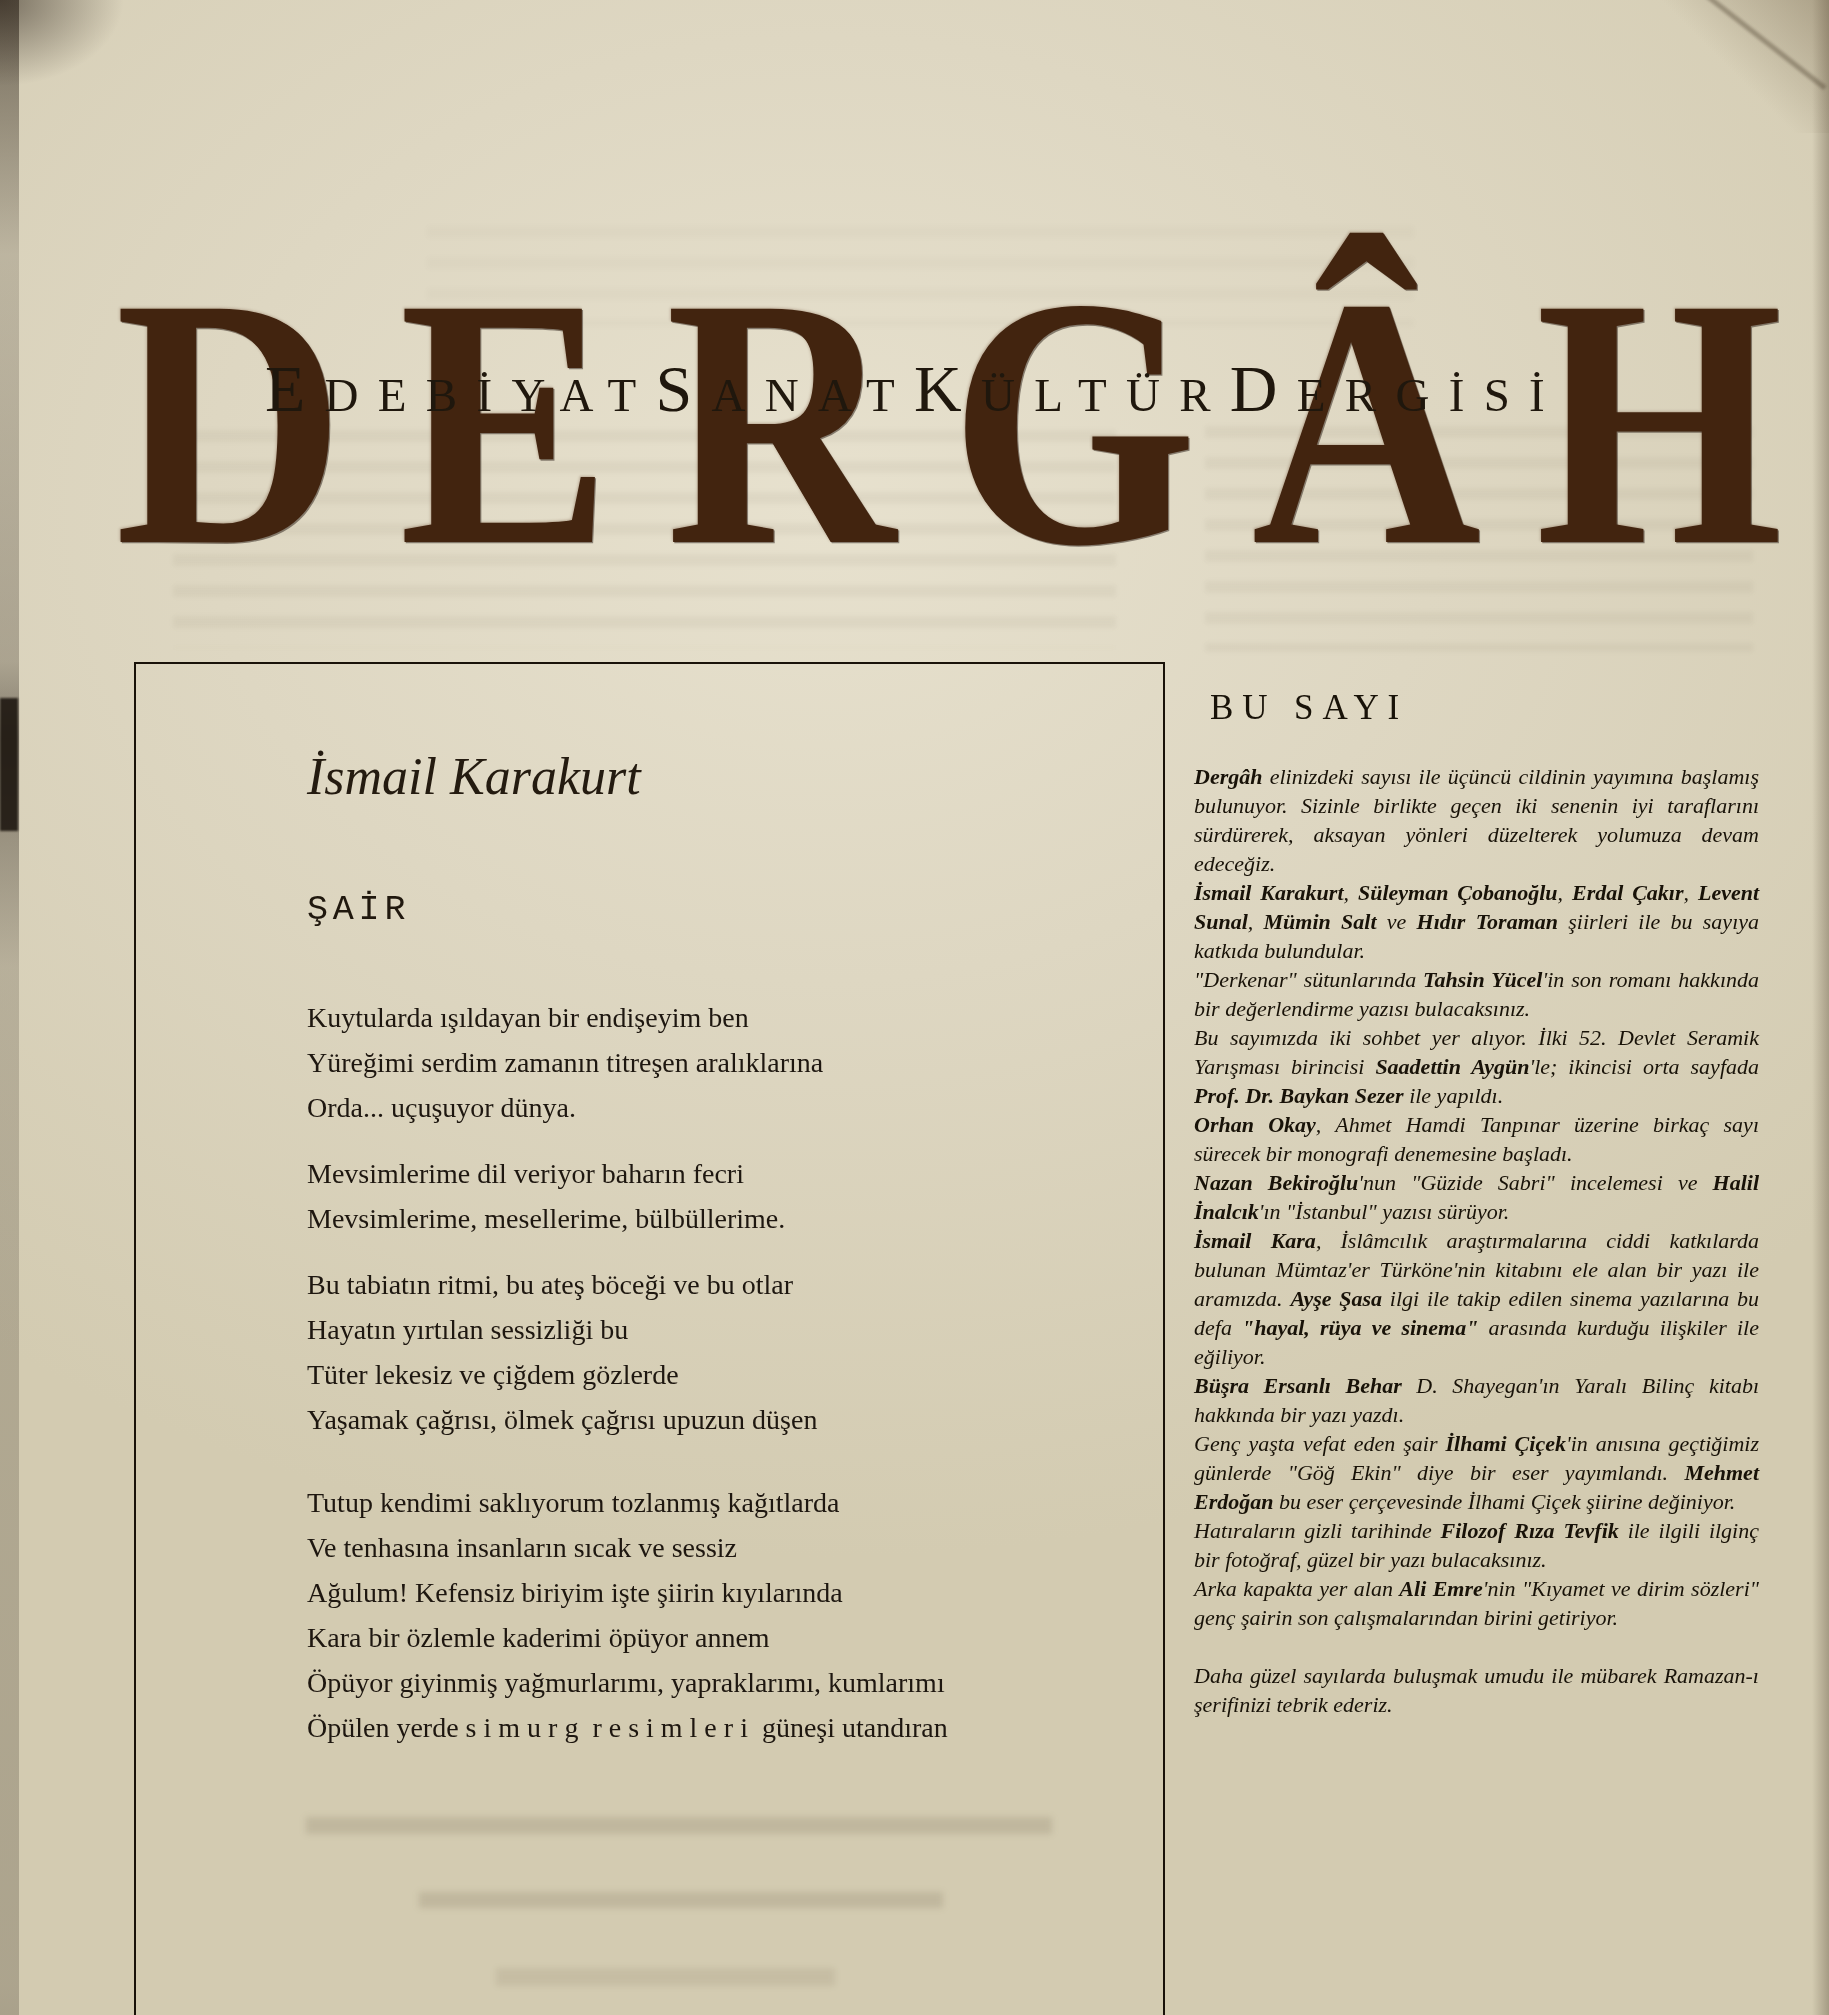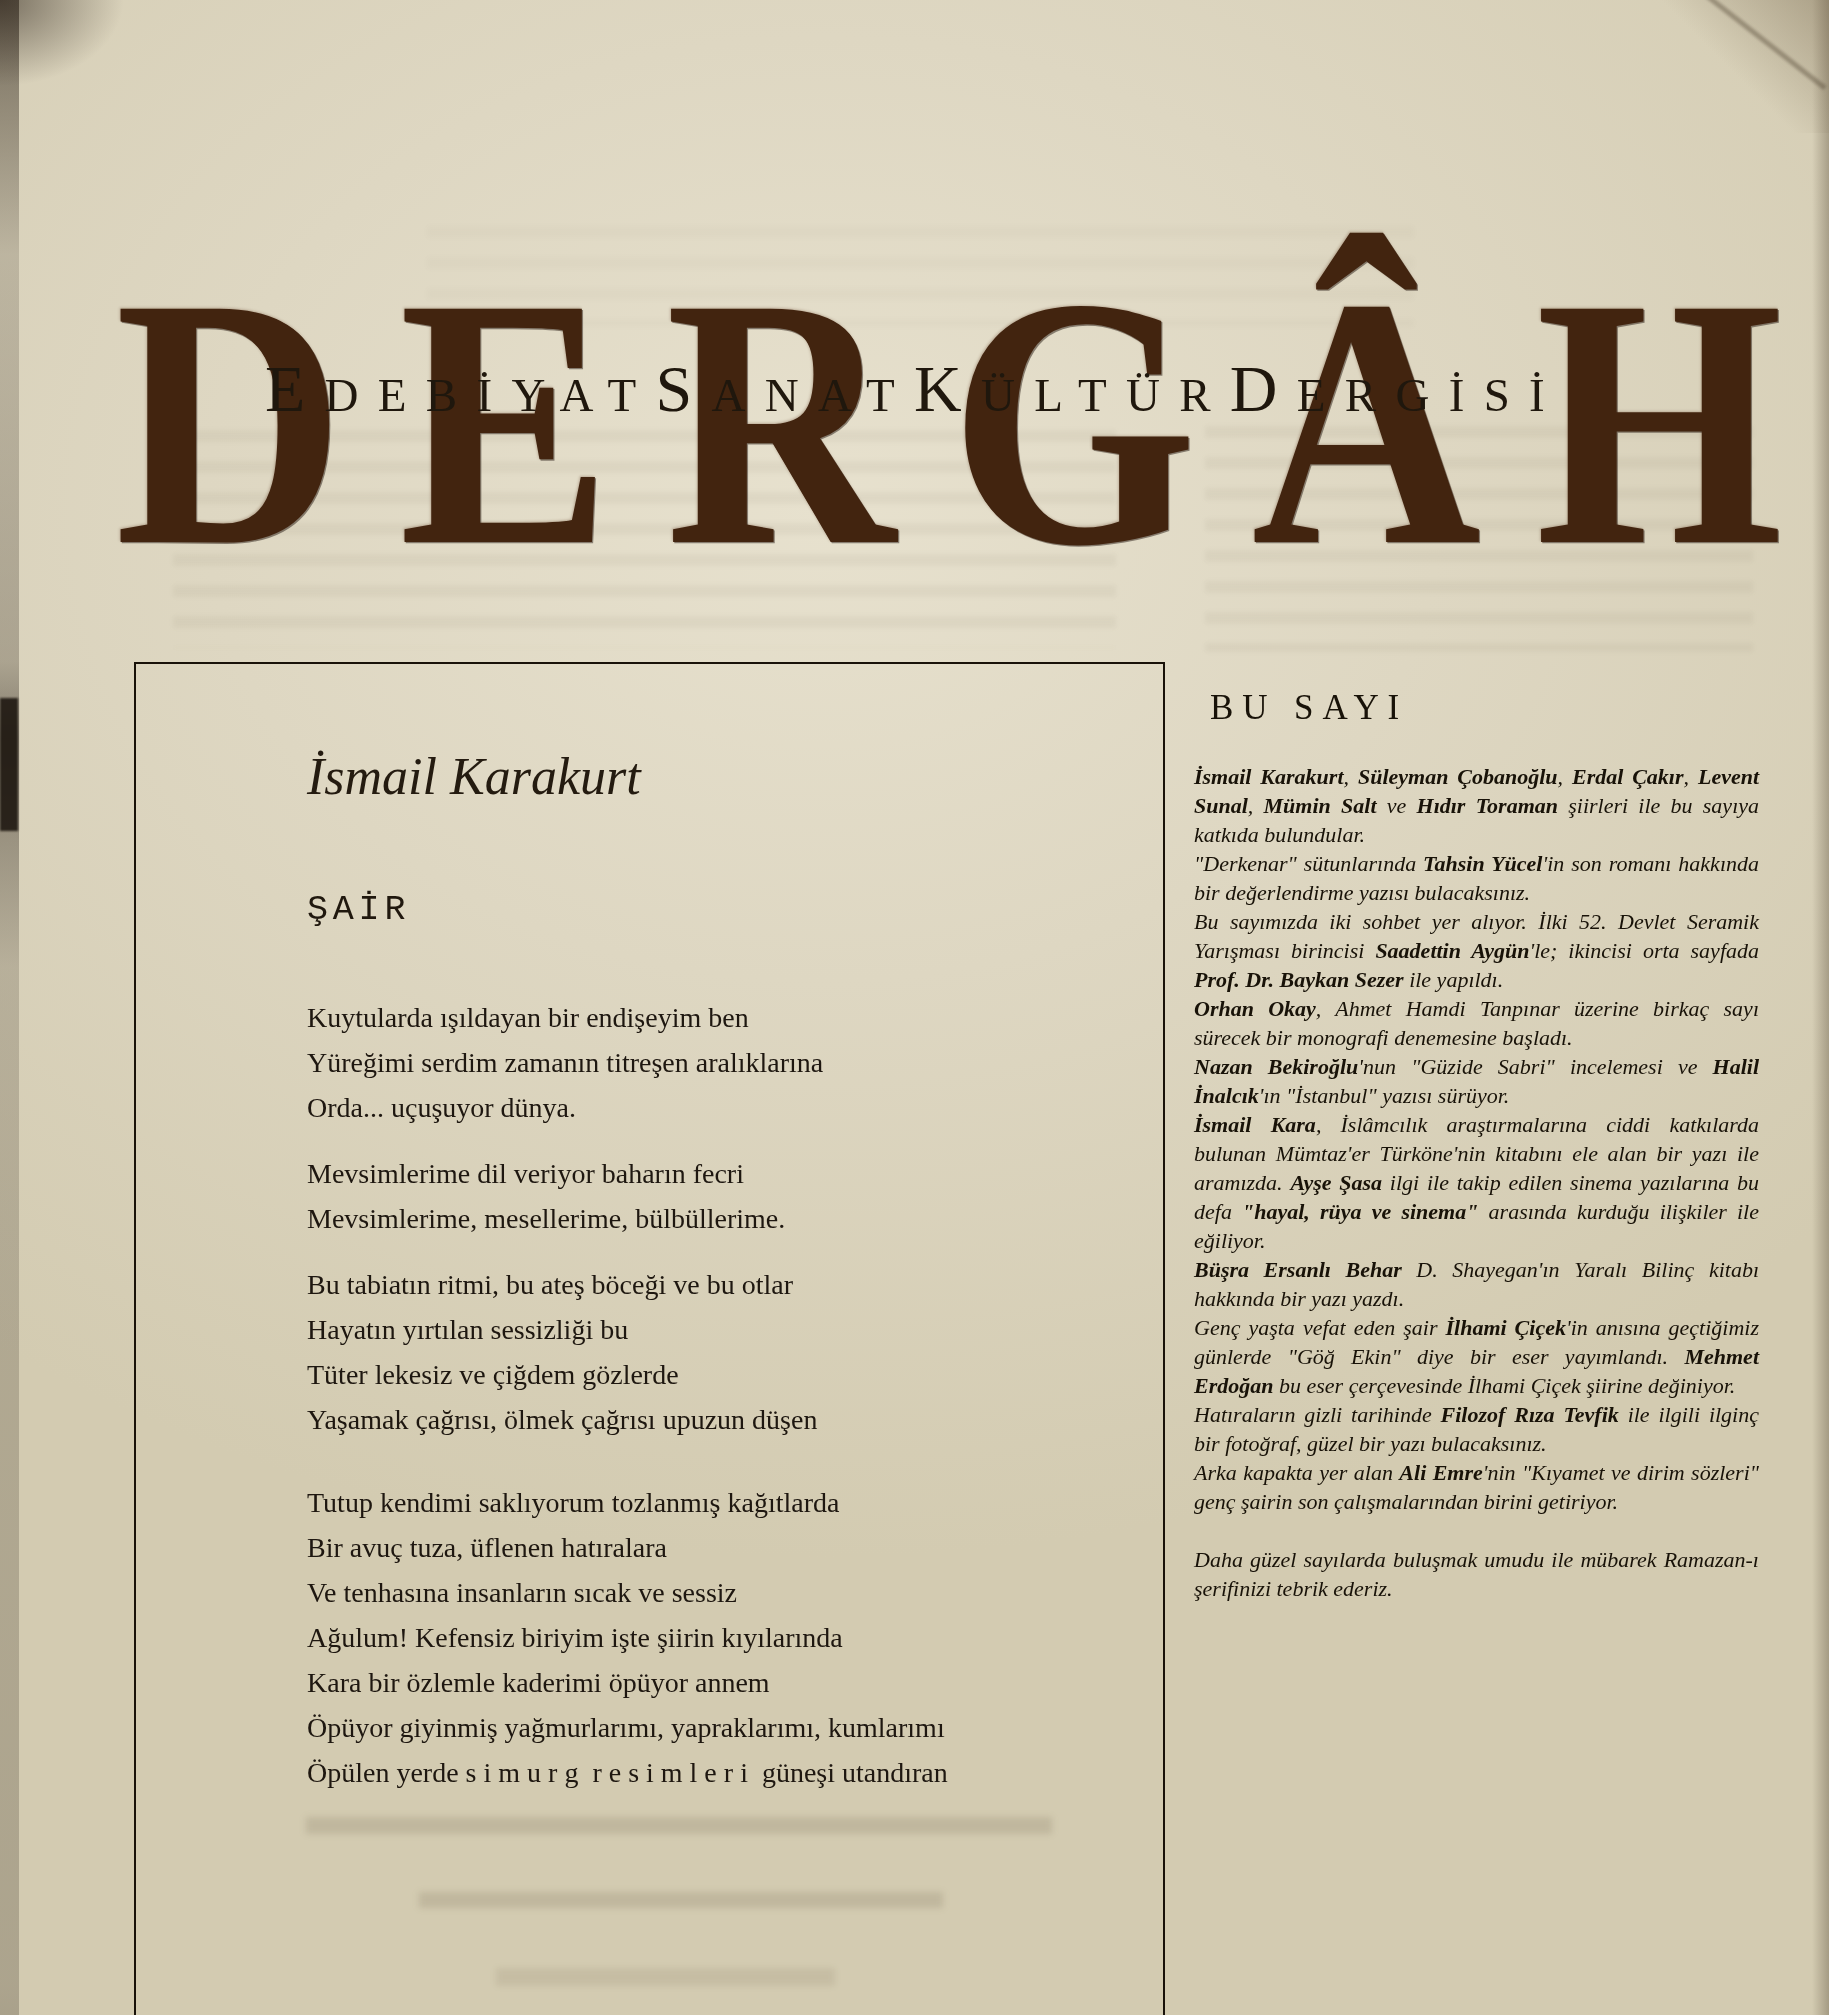--- a/index.html
+++ b/index.html
@@ -99,33 +99,33 @@
           <div class="poem-line">Mevsimlerime, mesellerime, bülbüllerime.</div>
         </div>
         <div class="stanza">
           <div class="poem-line">Bu tabiatın ritmi, bu ateş böceği ve bu otlar</div>
           <div class="poem-line">Hayatın yırtılan sessizliği bu</div>
           <div class="poem-line">Tüter lekesiz ve çiğdem gözlerde</div>
           <div class="poem-line">Yaşamak çağrısı, ölmek çağrısı upuzun düşen</div>
         </div>
         <div class="stanza">
           <div class="poem-line">Tutup kendimi saklıyorum tozlanmış kağıtlarda</div>
-          <div class="poem-line">Bir avuç tuza, üflenen hatıralara</div>
           <div class="poem-line">Ve tenhasına insanların sıcak ve sessiz</div>
           <div class="poem-line">Ağulum! Kefensiz biriyim işte şiirin kıyılarında</div>
           <div class="poem-line">Kara bir özlemle kaderimi öpüyor annem</div>
           <div class="poem-line">Öpüyor giyinmiş yağmurlarımı, yapraklarımı, kumlarımı</div>
           <div class="poem-line">Öpülen yerde s i m u r g  r e s i m l e r i  güneşi utandıran</div>
         </div>
       </div>
   </section>
 
   <aside class="toc">
     <h2 class="toc-header">BU SAYI</h2>
     <div class="toc-body" id="toc-body">
+        <p class="toc-para"><span class="b">Dergâh</span><span> elinizdeki sayısı ile üçüncü cildinin yayımına başlamış bulunuyor. Sizinle birlikte geçen iki senenin iyi taraflarını sürdürerek, aksayan yönleri düzelterek yolumuza devam edeceğiz.</span></p>
         <p class="toc-para"><span class="b">İsmail Karakurt</span><span>, </span><span class="b">Süleyman Çobanoğlu</span><span>, </span><span class="b">Erdal Çakır</span><span>, </span><span class="b">Levent Sunal</span><span>, </span><span class="b">Mümin Salt</span><span> ve </span><span class="b">Hıdır Toraman</span><span> şiirleri ile bu sayıya katkıda bulundular.</span></p>
         <p class="toc-para"><span>"Derkenar" sütunlarında </span><span class="b">Tahsin Yücel</span><span>'in son romanı hakkında bir değerlendirme yazısı bulacaksınız.</span></p>
         <p class="toc-para"><span>Bu sayımızda iki sohbet yer alıyor. İlki 52. Devlet Seramik Yarışması birincisi </span><span class="b">Saadettin Aygün</span><span>'le; ikincisi orta sayfada </span><span class="b">Prof. Dr. Baykan Sezer</span><span> ile yapıldı.</span></p>
         <p class="toc-para"><span class="b">Orhan Okay</span><span>, Ahmet Hamdi Tanpınar üzerine birkaç sayı sürecek bir monografi denemesine başladı.</span></p>
         <p class="toc-para"><span class="b">Nazan Bekiroğlu</span><span>'nun "Güzide Sabri" incelemesi ve </span><span class="b">Halil İnalcık</span><span>'ın "İstanbul" yazısı sürüyor.</span></p>
         <p class="toc-para"><span class="b">İsmail Kara</span><span>, İslâmcılık araştırmalarına ciddi katkılarda bulunan Mümtaz'er Türköne'nin kitabını ele alan bir yazı ile aramızda. </span><span class="b">Ayşe Şasa</span><span> ilgi ile takip edilen sinema yazılarına bu defa </span><span class="b">"hayal, rüya ve sinema"</span><span> arasında kurduğu ilişkiler ile eğiliyor.</span></p>
         <p class="toc-para"><span class="b">Büşra Ersanlı Behar</span><span> D. Shayegan'ın Yaralı Bilinç kitabı hakkında bir yazı yazdı.</span></p>
         <p class="toc-para"><span>Genç yaşta vefat eden şair </span><span class="b">İlhami Çiçek</span><span>'in anısına geçtiğimiz günlerde "Göğ Ekin" diye bir eser yayımlandı. </span><span class="b">Mehmet Erdoğan</span><span> bu eser çerçevesinde İlhami Çiçek şiirine değiniyor.</span></p>
         <p class="toc-para"><span>Hatıraların gizli tarihinde </span><span class="b">Filozof Rıza Tevfik</span><span> ile ilgili ilginç bir fotoğraf, güzel bir yazı bulacaksınız.</span></p>
         <p class="toc-para"><span>Arka kapakta yer alan </span><span class="b">Ali Emre</span><span>'nin "Kıyamet ve dirim sözleri" genç şairin son çalışmalarından birini getiriyor.</span></p>

